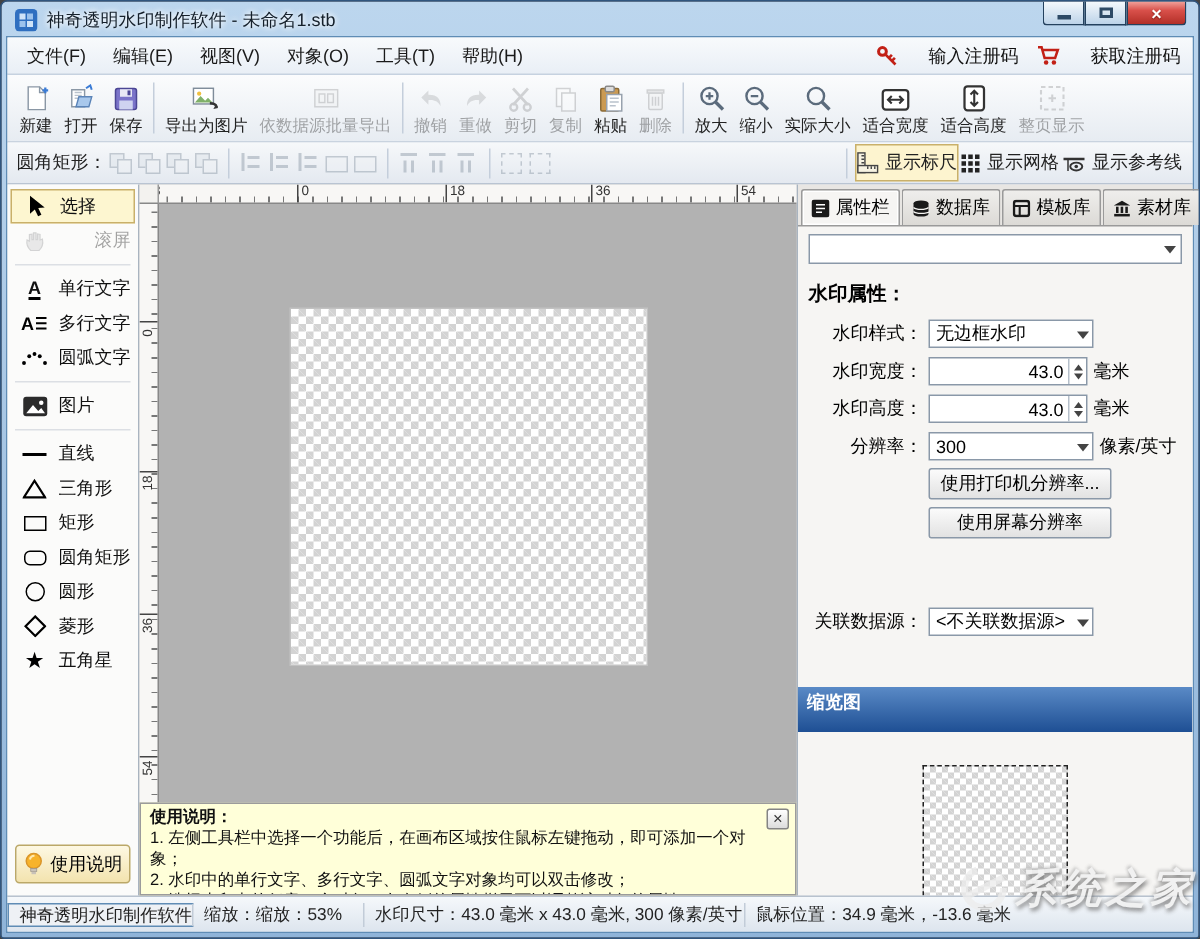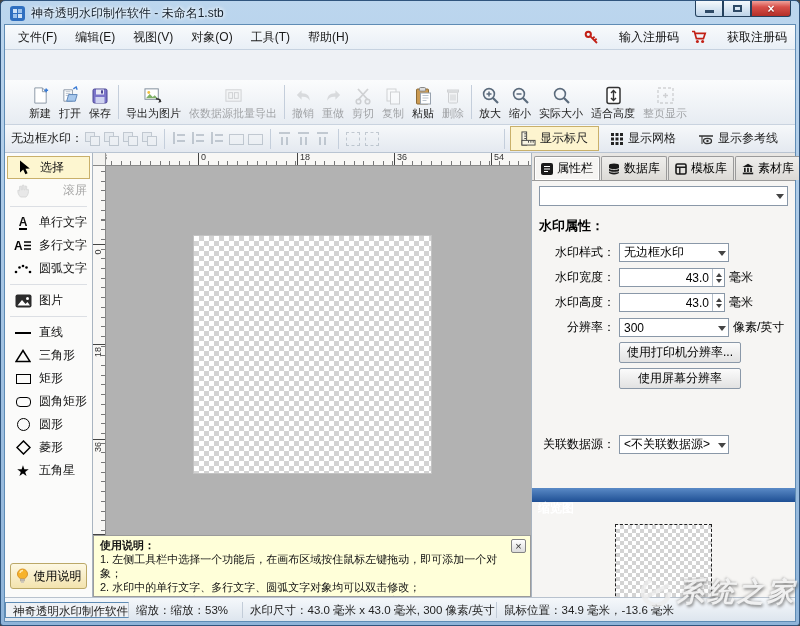--- a/index.html
+++ b/index.html
@@ -21,40 +21,40 @@
   
   .app{flex:1;display:flex;flex-direction:column;border:1px solid #5f8cb5;background:#eef1f5;min-height:0;}
   
   .menubar{height:25px;background:linear-gradient(#f8fafc,#e9eff6);border-bottom:1px solid #c6d2e0;
     display:flex;align-items:center;padding:0 4px;font-size:12px;color:#1a1a1a;}
   .mi{padding:3px 9px;}
   .reg{margin-left:auto;display:flex;align-items:center;gap:12px;padding-right:4px;}
   .reglink{display:flex;align-items:center;gap:20px;font-size:12px;color:#111;}
   
   .toolbar{height:45px;background:linear-gradient(#fbfcfd,#e7ecf2);border-bottom:1px solid #c9d3df;
-    display:flex;align-items:center;padding:0 20px;margin-top:30px;}
+    display:flex;align-items:center;padding:0 4px;}
   .tbtn{display:flex;flex-direction:column;align-items:center;justify-content:center;padding:2px 4px;min-width:30px;}
   .tbtn .ic{height:21px;display:flex;align-items:flex-end;justify-content:center;}
   .tlabel{font-size:11px;color:#222;white-space:nowrap;margin-top:1px;}
   .tsep{width:1px;height:34px;background:#c4cedb;margin:0 3px;flex:0 0 auto;}
   .dis{opacity:.38;filter:grayscale(.9);justify-content:space-between;}
   
   .objbar{height:28px;background:linear-gradient(#f6f8fa,#e4e9f0);border-bottom:1px solid #b9c4d2;
     display:flex;align-items:center;padding:0 6px;font-size:12px;color:#222;}
   .gi{position:relative;width:19px;height:17px;display:inline-block;opacity:.45;}
   .gi.st::before{content:"";position:absolute;left:2px;top:2px;width:8px;height:8px;background:#dde3e9;border:1px solid #8a97a5;}
   .gi.st::after{content:"";position:absolute;left:7px;top:6px;width:8px;height:8px;background:#eef1f4;border:1px solid #8a97a5;}
   .gi.hb::before{content:"";position:absolute;left:3px;top:2px;width:2px;height:12px;background:#8a97a5;}
   .gi.hb::after{content:"";position:absolute;left:7px;top:4px;width:8px;height:2px;background:#8a97a5;box-shadow:0 6px 0 #8a97a5;}
   .gi.bx::before{content:"";position:absolute;left:2px;top:4px;width:13px;height:9px;border:1px solid #8a97a5;background:#eef1f4;}
   .gi.vb::before{content:"";position:absolute;left:3px;top:2px;width:11px;height:2px;background:#8a97a5;}
   .gi.vb::after{content:"";position:absolute;left:5px;top:7px;width:2px;height:8px;background:#8a97a5;box-shadow:5px 0 0 #8a97a5;}
   .gi.dh::before{content:"";position:absolute;left:2px;top:2px;width:12px;height:12px;border:1px dashed #8a97a5;}
   .osep{width:1px;height:20px;background:#c4cedb;margin:0 5px;}
-  .tgl{display:flex;align-items:center;gap:4px;padding:3px 10px;border:1px solid transparent;white-space:nowrap;}
+  .tgl{display:flex;align-items:center;gap:4px;padding:3px 0;border:1px solid transparent;white-space:nowrap;}
   .tgl.active{background:#fdf4cf;border-color:#c9b06a;}
   
   .main{flex:1;display:flex;min-height:0;}
   .toolpanel{width:88px;background:#fbfbfa;border-right:1px solid #a9b4c0;display:flex;flex-direction:column;padding-top:3px;font-size:12px;}
   .tool{display:flex;align-items:center;gap:6px;height:23px;padding:0 3px 0 6px;margin:0 2px;color:#111;white-space:nowrap;}
   .tool .tic{width:20px;display:flex;justify-content:center;align-items:center;flex:0 0 auto;}
   .tool.sel{background:#fdf6d0;border:1px solid #c9b06a;}
   .tsep2{height:1px;background:#dcdfe4;margin:4px 5px;}
   .shape-rect{width:15px;height:10px;border:1.5px solid #000;}
   .shape-rrect{width:15px;height:10px;border:1.5px solid #000;border-radius:4px;}
@@ -105,22 +105,22 @@
   .combo .val{flex:1;white-space:nowrap;overflow:hidden;}
   .spin{width:106px;height:19px;background:#fff;border:1px solid #8a98a8;display:flex;align-items:center;flex:0 0 auto;}
   .spin .val{flex:1;text-align:right;padding-right:3px;}
   .spin .arrs{width:12px;height:100%;border-left:1px solid #b5bfca;display:flex;flex-direction:column;align-items:center;justify-content:center;gap:2px;}
   .up{width:0;height:0;border:3px solid transparent;border-bottom:4px solid #444;}
   .dn{width:0;height:0;border:3px solid transparent;border-top:4px solid #444;}
   .unit{white-space:nowrap;}
   .pbtn{width:122px;height:21px;margin:5px 0 0 80px;border:1px solid #8a98a8;border-radius:2px;
     background:linear-gradient(#fbfbfb,#e2e2e2);font-size:12px;display:flex;align-items:center;justify-content:center;}
   .dsrow{margin-top:46px;}
-  .thumbhdr{margin:34px -7px 12px -7px;height:14px;background:linear-gradient(#5a8ac6,#1e4f94);color:#fff;
-    font-weight:bold;padding:12px 6px 0 6px;font-size:12px;}
+  .thumbhdr{margin:34px -7px 12px -7px;height:30px;background:linear-gradient(#5a8ac6,#1e4f94);color:#fff;
+    font-weight:bold;padding:2px 6px 0 6px;font-size:12px;}
   .thumbarea{flex:1;display:flex;justify-content:center;align-items:flex-start;padding-top:10px;min-height:0;}
   .thumb{width:97px;height:97px;border:1px dashed #222;background-size:8px 8px !important;background-position:0 0,4px 4px !important;}
   
   .statusbar{height:24px;flex:0 0 auto;background:linear-gradient(#f5f8fb,#dde5ee);border-top:1px solid #b8c2ce;
     display:flex;align-items:center;font-size:11.5px;color:#222;}
   .scell{padding:0 7px;border-right:1px solid #c2ccd8;height:16px;line-height:16px;white-space:nowrap;overflow:hidden;flex:0 0 auto;}
   .scell.app{width:124px;}
   .scell.zoomc{width:114px;}
   .scell.sizec{width:254px;}
   .scell.mousec{flex:1;border-right:none;}
@@ -327,40 +327,49 @@
         <span class="ic">
             <svg width="19" height="19" viewBox="0 0 19 19">
               <circle cx="8" cy="8" r="5.4" fill="none" stroke="#5b6b7c" stroke-width="1.6"></circle>
               <path d="M12 12l5 5" stroke="#5b6b7c" stroke-width="2.2"></path>
             </svg>
           </span>
         <span class="tlabel">实际大小</span>
       </div>
       <div class="tbtn">
         <span class="ic">
+            <svg width="20" height="17" viewBox="0 0 20 17">
+              <rect x="1.5" y="2" width="17" height="13" rx="2" fill="#fff" stroke="#333" stroke-width="1.5"></rect>
+              <path d="M5 8.5h10M7.5 6l-2.5 2.5 2.5 2.5M12.5 6l2.5 2.5-2.5 2.5" fill="none" stroke="#333" stroke-width="1.4"></path>
+            </svg>
+          </span>
+        <span class="tlabel">适合宽度</span>
+      </div>
+      <div class="tbtn">
+        <span class="ic">
             <svg width="17" height="19" viewBox="0 0 17 19">
               <rect x="2" y="1.5" width="13" height="16" rx="2" fill="#fff" stroke="#333" stroke-width="1.5"></rect>
               <path d="M8.5 4.5v10M6 7l2.5-2.5L11 7M6 12l2.5 2.5L11 12" fill="none" stroke="#333" stroke-width="1.4"></path>
             </svg>
           </span>
         <span class="tlabel">适合高度</span>
       </div>
       <div class="tbtn dis">
         <span class="ic">
             <svg width="19" height="19" viewBox="0 0 19 19">
               <rect x="2" y="2" width="15" height="15" fill="none" stroke="#8a97a5" stroke-dasharray="3 2" stroke-width="1.4"></rect>
               <path d="M7 9.5h5M9.5 7v5" stroke="#8a97a5" stroke-width="1.4"></path>
             </svg>
           </span>
         <span class="tlabel">整页显示</span>
       </div>
     </div>
 
     <div class="objbar">
-      <span>无边框水印：</span>
+      <span>圆角矩形：</span>
       <span class="gi st"></span>
       <span class="gi st"></span>
       <span class="gi st"></span>
       <span class="gi st"></span>
       <span class="osep"></span>
       <span class="gi hb"></span>
       <span class="gi hb"></span>
       <span class="gi hb"></span>
       <span class="gi bx"></span>
       <span class="gi bx"></span>

